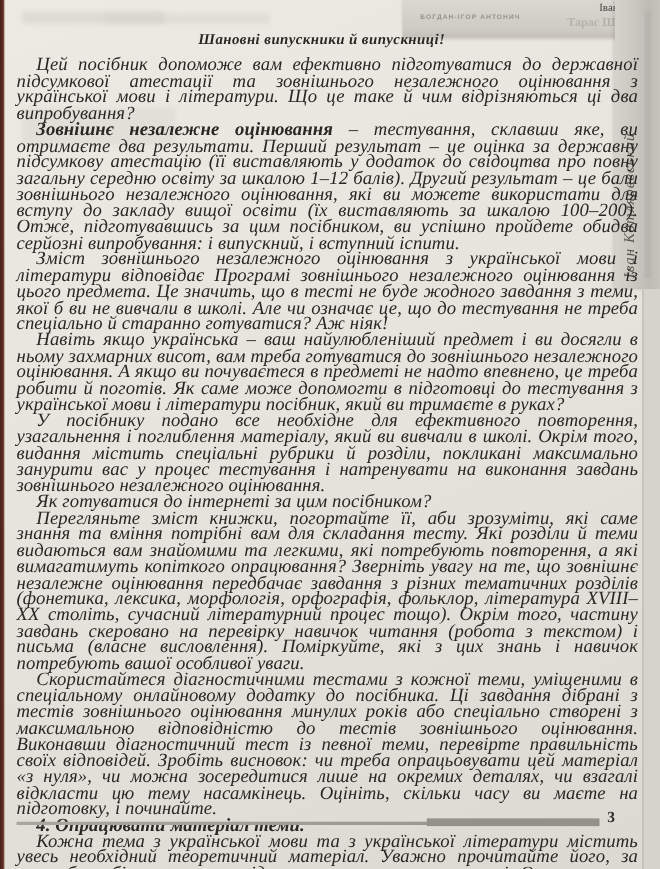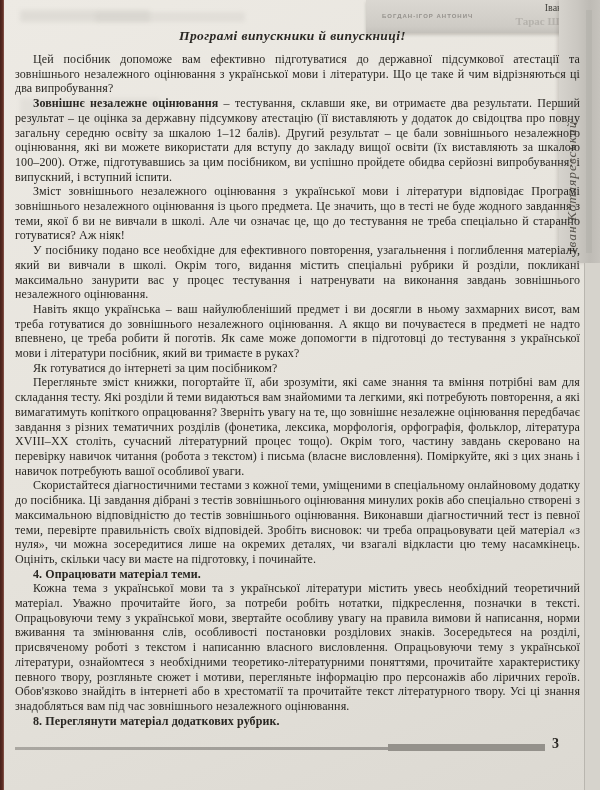--- a/index.html
+++ b/index.html
@@ -30,21 +30,21 @@
     background:#d6d3cc;border-left:1px solid #b9b6af;}
   .ghost{position:absolute;background:#d2cfc9;filter:blur(2px);border-radius:2px;}
   .ghost1{left:20px;top:10px;width:130px;height:12px;opacity:.5;}
   .ghost2{left:95px;top:12px;width:150px;height:10px;opacity:.4;}
   .ghost3{left:20px;top:98px;width:140px;height:34px;opacity:.35;}
   
   .page-heading{position:absolute;left:15px;top:28px;width:555px;text-align:center;
     font-size:13.5px;font-weight:bold;font-style:italic;letter-spacing:.4px;}
   .page-body{position:absolute;left:15px;top:52px;width:565px;}
   .page-body p{margin:0;text-align:justify;text-indent:18px;
-    font-size:12px;line-height:14.7px;letter-spacing:.1px;}
+    font-size:17px;line-height:14.7px;letter-spacing:.1px;font-style:italic;}
   .page-body p.numbered{font-weight:bold;}
   .page-body p b{font-weight:bold;}
   
   .rule-thin{position:absolute;left:15px;top:747px;width:375px;height:3px;
     background:linear-gradient(90deg,#aaa7a1,#9b9893);}
   .rule-thick{position:absolute;left:388px;top:744px;width:157px;height:7px;background:#94918b;}
   .page-number{position:absolute;left:552px;top:736px;font-size:14px;font-weight:bold;color:#2b2925;}
 </style>
 </head>
 <body>
@@ -59,27 +59,27 @@
   <span class="cover-title-small">БОГДАН-ІГОР АНТОНИЧ</span>
   <span class="franko">Іван Франко</span>
   <span class="shevchenko">Тарас Шевченко</span>
 </div>
 <div class="side-cover">
   <div class="streak"></div>
   <span class="vertical-author">Іван Котляревський</span>
 </div>
 <div class="right-edge"></div>
 
-<div class="page-heading">Програмі випускники й випускниці!</div>
+<div class="page-heading">Шановні випускники й випускниці!</div>
 <div class="page-body">
     <p class="body">Цей посібник допоможе вам ефективно підготуватися до державної підсумкової атестації та зовнішнього незалежного оцінювання з української мови і літератури. Що це таке й чим відрізняються ці два випробування?</p>
     <p class="body"><b>Зовнішнє незалежне оцінювання</b> – тестування, склавши яке, ви отримаєте два результати. Перший результат – це оцінка за державну підсумкову атестацію (її виставляють у додаток до свідоцтва про повну загальну середню освіту за шкалою 1–12 балів). Другий результат – це бали зовнішнього незалежного оцінювання, які ви можете використати для вступу до закладу вищої освіти (їх виставляють за шкалою 100–200). Отже, підготувавшись за цим посібником, ви успішно пройдете обидва серйозні випробування: і випускний, і вступний іспити.</p>
     <p class="body">Зміст зовнішнього незалежного оцінювання з української мови і літератури відповідає Програмі зовнішнього незалежного оцінювання із цього предмета. Це значить, що в тесті не буде жодного завдання з теми, якої б ви не вивчали в школі. Але чи означає це, що до тестування не треба спеціально й старанно готуватися? Аж ніяк!</p>
+    <p class="body">Навіть якщо українська – ваш найулюбленіший предмет і ви досягли в ньому захмарних висот, вам треба готуватися до зовнішнього незалежного оцінювання. А якщо ви почуваєтеся в предметі не надто впевнено, це треба робити й поготів. Як саме може допомогти в підготовці до тестування з української мови і літератури посібник, який ви тримаєте в руках?</p>
     <p class="body">У посібнику подано все необхідне для ефективного повторення, узагальнення і поглиблення матеріалу, який ви вивчали в школі. Окрім того, видання містить спеціальні рубрики й розділи, покликані максимально занурити вас у процес тестування і натренувати на виконання завдань зовнішнього незалежного оцінювання.</p>
-    <p class="body">Навіть якщо українська – ваш найулюбленіший предмет і ви досягли в ньому захмарних висот, вам треба готуватися до зовнішнього незалежного оцінювання. А якщо ви почуваєтеся в предметі не надто впевнено, це треба робити й поготів. Як саме може допомогти в підготовці до тестування з української мови і літератури посібник, який ви тримаєте в руках?</p>
     <p class="body">Як готуватися до інтернеті за цим посібником?</p>
     <p class="body">Перегляньте зміст книжки, погортайте її, аби зрозуміти, які саме знання та вміння потрібні вам для складання тесту. Які розділи й теми видаються вам знайомими та легкими, які потребують повторення, а які вимагатимуть копіткого опрацювання? Зверніть увагу на те, що зовнішнє незалежне оцінювання передбачає завдання з різних тематичних розділів (фонетика, лексика, морфологія, орфографія, фольклор, література XVIII–XX століть, сучасний літературний процес тощо). Окрім того, частину завдань скеровано на перевірку навичок читання (робота з текстом) і письма (власне висловлення). Поміркуйте, які з цих знань і навичок потребують вашої особливої уваги.</p>
     <p class="body">Скористайтеся діагностичними тестами з кожної теми, уміщеними в спеціальному онлайновому додатку до посібника. Ці завдання дібрані з тестів зовнішнього оцінювання минулих років або спеціально створені з максимальною відповідністю до тестів зовнішнього оцінювання. Виконавши діагностичний тест із певної теми, перевірте правильність своїх відповідей. Зробіть висновок: чи треба опрацьовувати цей матеріал «з нуля», чи можна зосередитися лише на окремих деталях, чи взагалі відкласти цю тему насамкінець. Оцініть, скільки часу ви маєте на підготовку, і починайте.</p>
     <p class="numbered">4. Опрацювати матеріал теми.</p>
     <p class="body">Кожна тема з української мови та з української літератури містить увесь необхідний теоретичний матеріал. Уважно прочитайте його, за потреби робіть нотатки, підкреслення, позначки в тексті. Опрацьовуючи тему з української мови, звертайте особливу увагу на правила вимови й написання, норми вживання та змінювання слів, особливості постановки розділових знаків. Зосередьтеся на розділі, присвяченому роботі з текстом і написанню власного висловлення. Опрацьовуючи тему з української літератури, ознайомтеся з необхідними теоретико-літературними поняттями, прочитайте характеристику певного твору, розгляньте сюжет і мотиви, перегляньте інформацію про персонажів або ліричних героїв. Обов'язково знайдіть в інтернеті або в хрестоматії та прочитайте текст літературного твору. Усі ці знання знадобляться вам під час зовнішнього незалежного оцінювання.</p>
     <p class="numbered">8. Переглянути матеріал додаткових рубрик.</p>
   </div>
 
 <div class="rule-thin"></div>
 <div class="rule-thick"></div>

